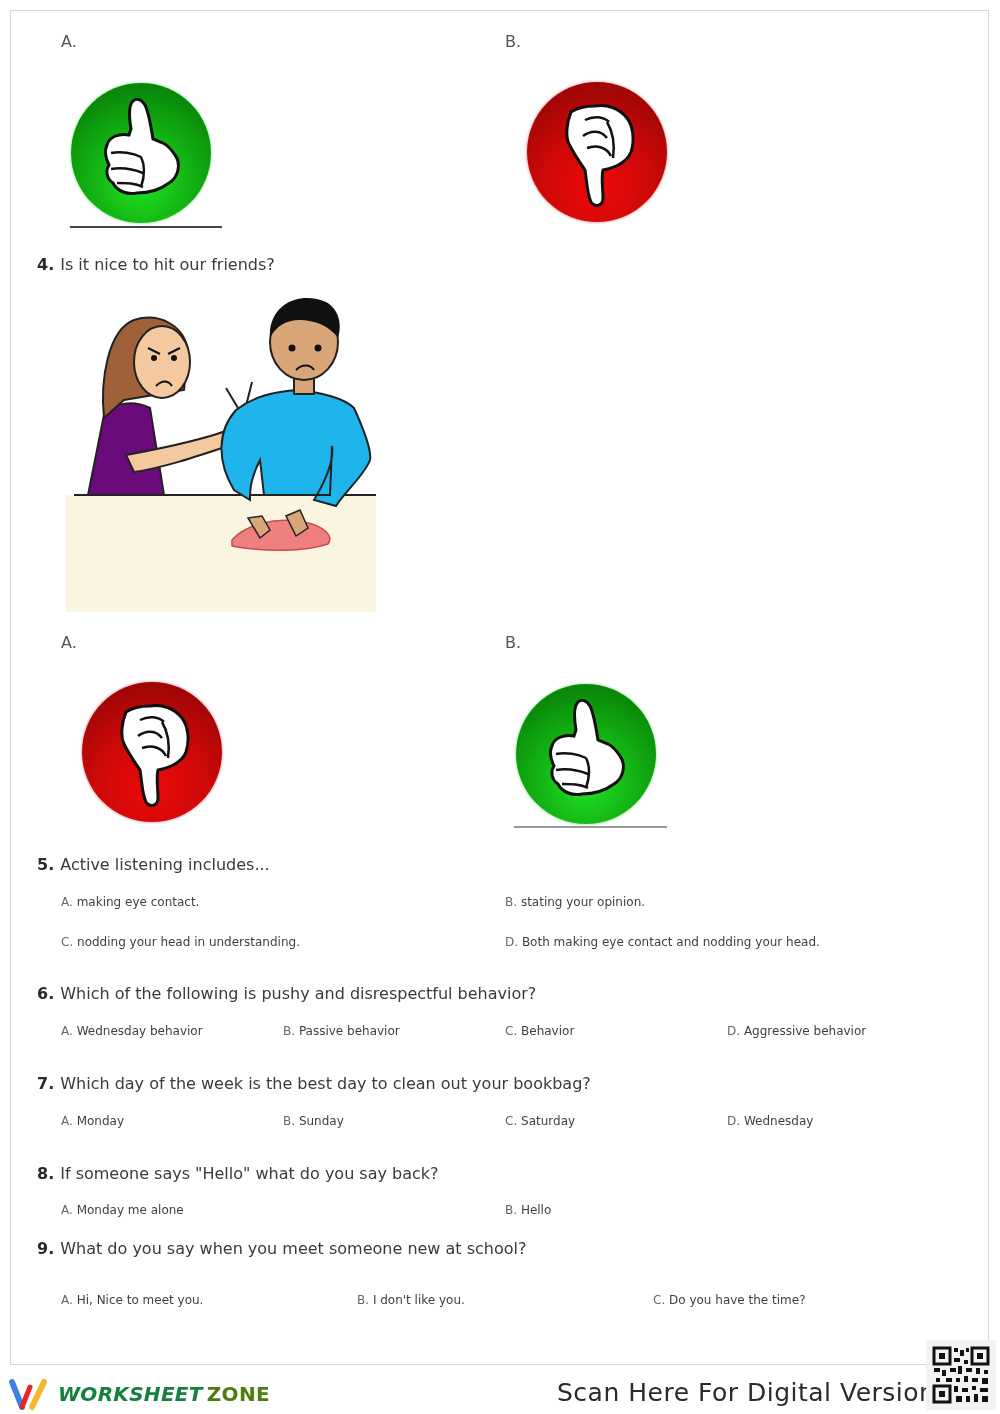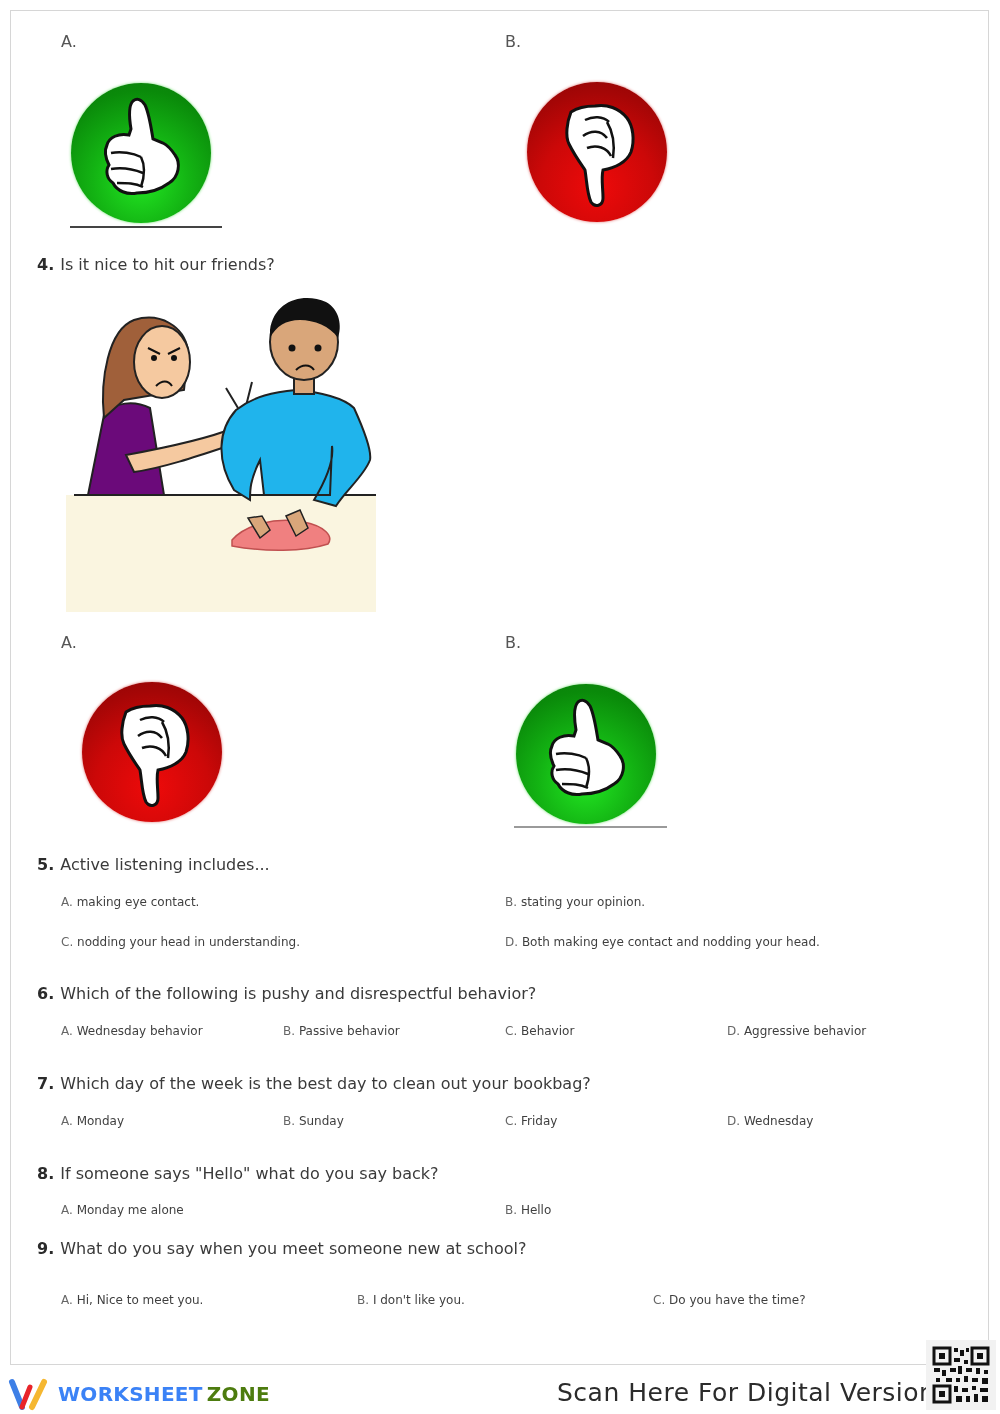--- a/index.html
+++ b/index.html
@@ -17,21 +17,21 @@
   .thumb.green { background: radial-gradient(circle at 50% 70%, #22e622 0%, #13b313 40%, #0a8a0a 75%, #0c7a0c 100%);
                  box-shadow: 0 0 3px #6fe06f; }
   .thumb.red { background: radial-gradient(circle at 50% 75%, #ee0a0a 0%, #cc0808 45%, #a50606 75%, #8a0505 100%);
                box-shadow: 0 0 3px #e06f6f; }
   .thumb svg { position: absolute; left: 0; top: 0; }
   .answer-line { position: absolute; height: 2px; background: #444; }
   .answer-line.grey { background: #9a9a9a; }
   .illus { position: absolute; left: 64px; top: 290px; width: 314px; height: 322px; }
   .footer-logo { position: absolute; left: 8px; top: 1376px; height: 36px; display: flex; align-items: center; }
   .logo-text { font-size: 20px; font-weight: bold; letter-spacing: 0.3px; margin-left: 8px; }
-  .logo-text .w { color: #3b82f6; }
+  .logo-text .w { color: #15803d; font-style: italic; }
   .logo-text .z { color: #4d7c0f; margin-left: 4px; }
   .scan-text { position: absolute; left: 557px; top: 1378px; font-size: 25px; color: #2b2b2b; letter-spacing: 0.5px; white-space: nowrap; }
   .qr { position: absolute; left: 926px; top: 1340px; width: 70px; height: 70px; background: #f2f2f2; }
 </style>
 </head>
 <body>
 
 <div class="page"></div>
 
 <div class="abs opt-letter" style="left:61px; top:32px;">A.</div>
@@ -122,21 +122,21 @@
 <div class="abs opt" style="left:61px; top:1024px;"><span class="ltr">A.</span> <span>Wednesday behavior</span></div>
 <div class="abs opt" style="left:283px; top:1024px;"><span class="ltr">B.</span> <span>Passive behavior</span></div>
 <div class="abs opt" style="left:505px; top:1024px;"><span class="ltr">C.</span> <span>Behavior</span></div>
 <div class="abs opt" style="left:727px; top:1024px;"><span class="ltr">D.</span> <span>Aggressive behavior</span></div>
 
 <div class="abs q" style="left:37px; top:1074px;">
   <span class="num">7.</span><span>Which day of the week is the best day to clean out your bookbag?</span>
 </div>
 <div class="abs opt" style="left:61px; top:1114px;"><span class="ltr">A.</span> <span>Monday</span></div>
 <div class="abs opt" style="left:283px; top:1114px;"><span class="ltr">B.</span> <span>Sunday</span></div>
-<div class="abs opt" style="left:505px; top:1114px;"><span class="ltr">C.</span> <span>Friday</span></div>
+<div class="abs opt" style="left:505px; top:1114px;"><span class="ltr">C.</span> <span>Saturday</span></div>
 <div class="abs opt" style="left:727px; top:1114px;"><span class="ltr">D.</span> <span>Wednesday</span></div>
 
 <div class="abs q" style="left:37px; top:1164px;">
   <span class="num">8.</span><span>If someone says "Hello" what do you say back?</span>
 </div>
 <div class="abs opt" style="left:61px; top:1203px;"><span class="ltr">A.</span> <span>Monday me alone</span></div>
 <div class="abs opt" style="left:505px; top:1203px;text-align:center;"><span class="ltr">B.</span> <span>Hello</span></div>
 
 <div class="abs q" style="left:37px; top:1239px;">
   <span class="num">9.</span><span>What do you say when you meet someone new at school?</span>

